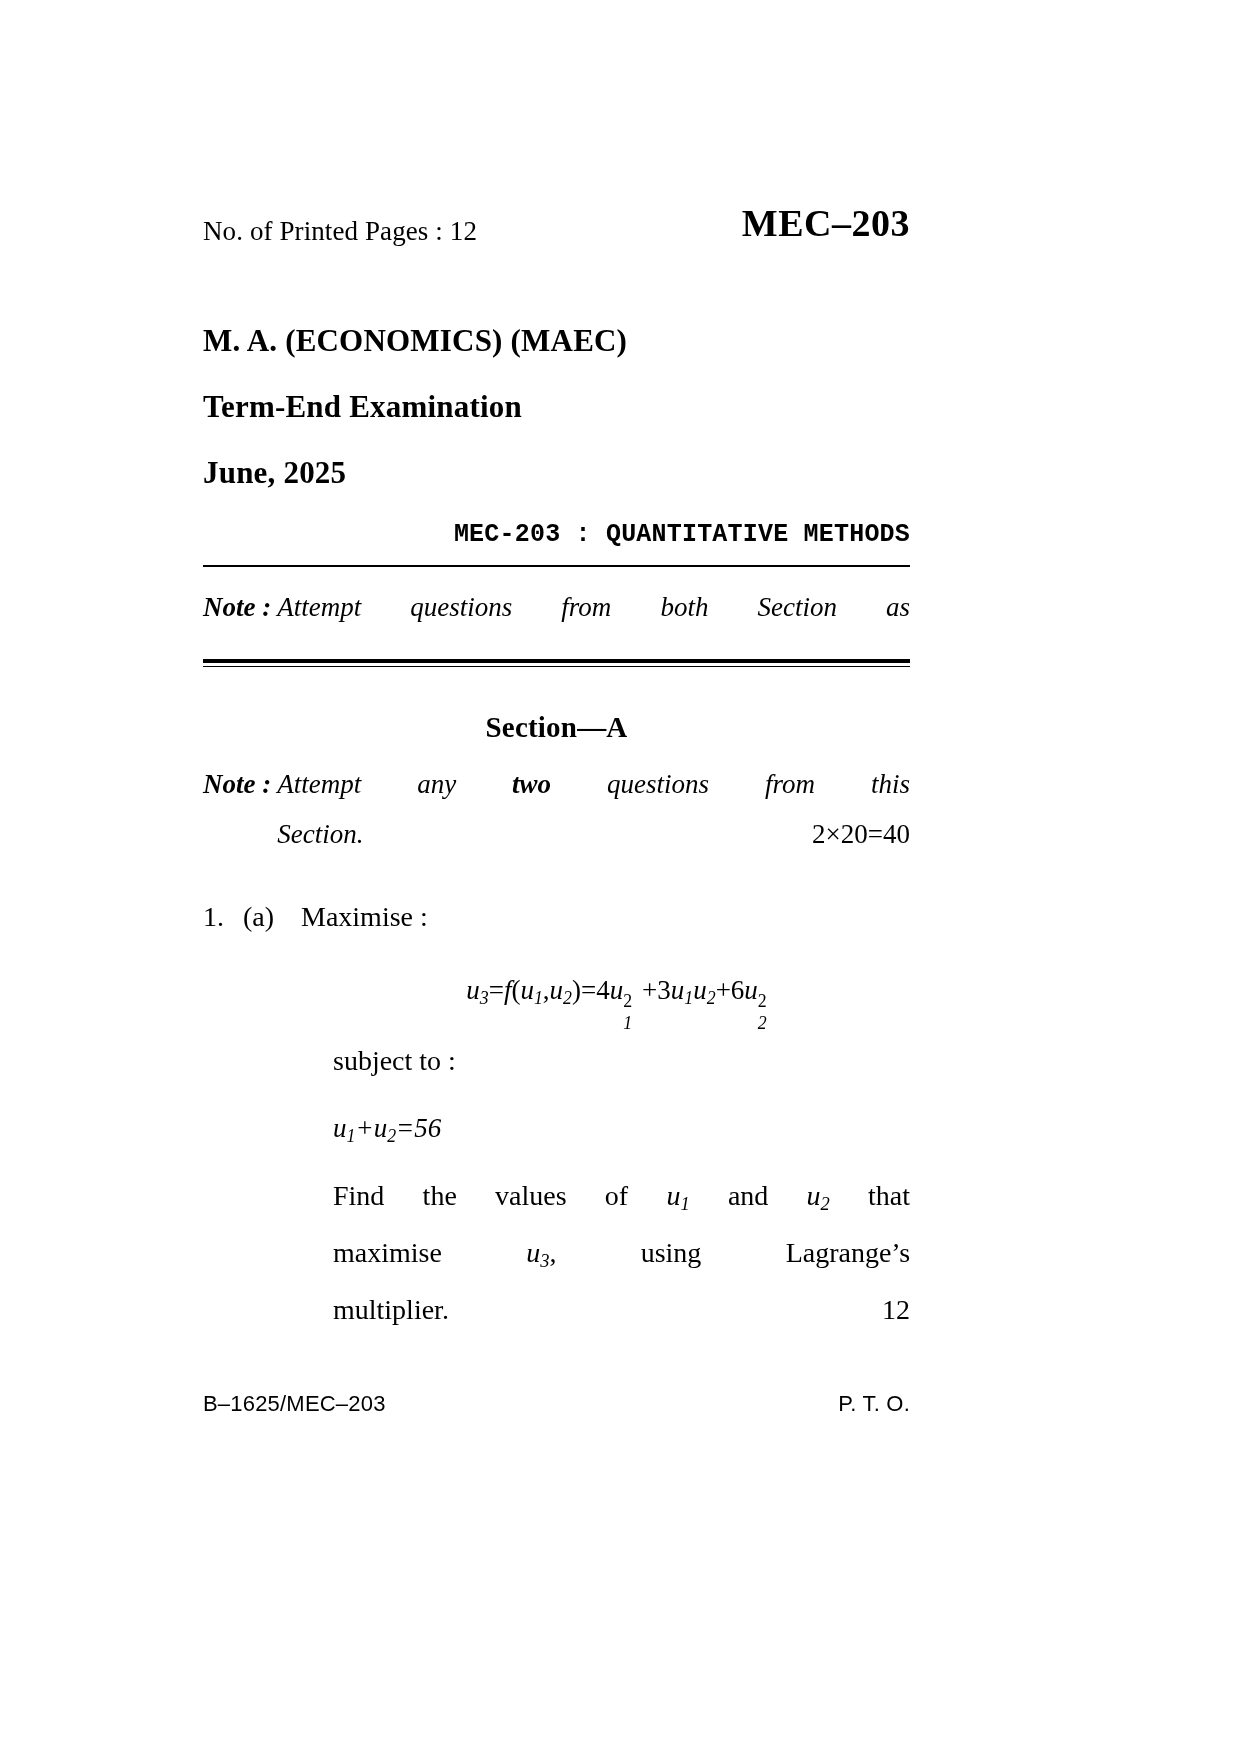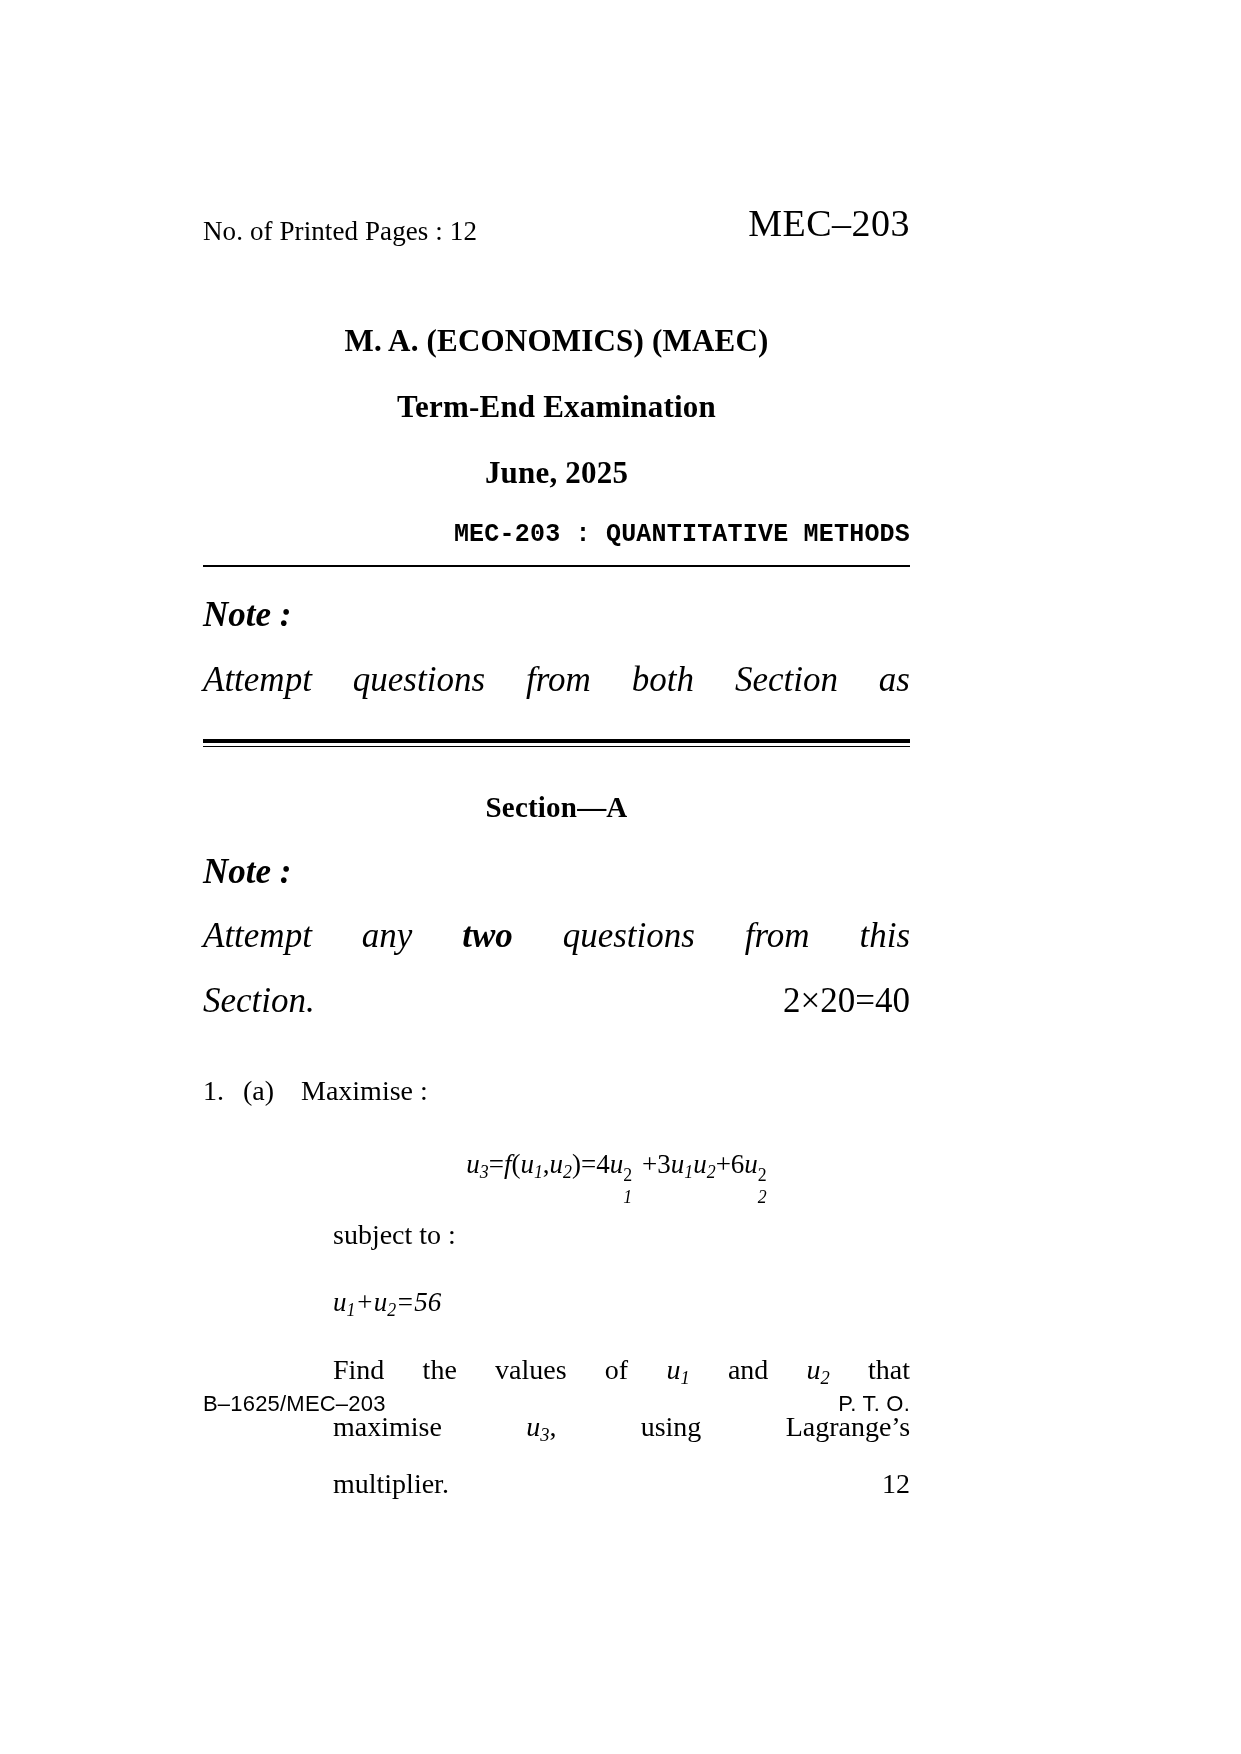--- a/index.html
+++ b/index.html
@@ -37,31 +37,30 @@
     height: 62px;
   }
   .printed-pages {
     font-size: 27px;
     font-family: "Liberation Serif", serif;
     letter-spacing: 0.1px;
     white-space: nowrap;
   }
   .paper-code {
     font-size: 38px;
-    font-weight: normal;
+    font-weight: bold;
     font-family: "Liberation Serif", serif;
     letter-spacing: 0.5px;
     white-space: nowrap;
     position: relative;
     top: -4px;
   }
 
   
   .title-block {
-    text-align: center;
     margin-top: 58px;
   }
   .title-line-1 {
     font-size: 31px;
     font-weight: bold;
     letter-spacing: 0.2px;
     line-height: 1.0;
   }
   .title-line-2 {
     font-size: 31px;
@@ -114,24 +113,23 @@
   }
   .rule-double .thin {
     border-top: 1.5px solid #000;
     margin-top: 3px;
   }
 
   
   .note {
     display: flex;
     font-style: italic;
-    font-size: 35px;
+    font-size: 27px;
     margin-top: 16px;
     line-height: 1.85;
-    flex-direction: column;
   }
   .note-label {
     font-weight: bold;
     font-style: italic;
     white-space: nowrap;
     flex: 0 0 auto;
     padding-right: 6px;
   }
   .note-body {
     flex: 1 1 auto;

